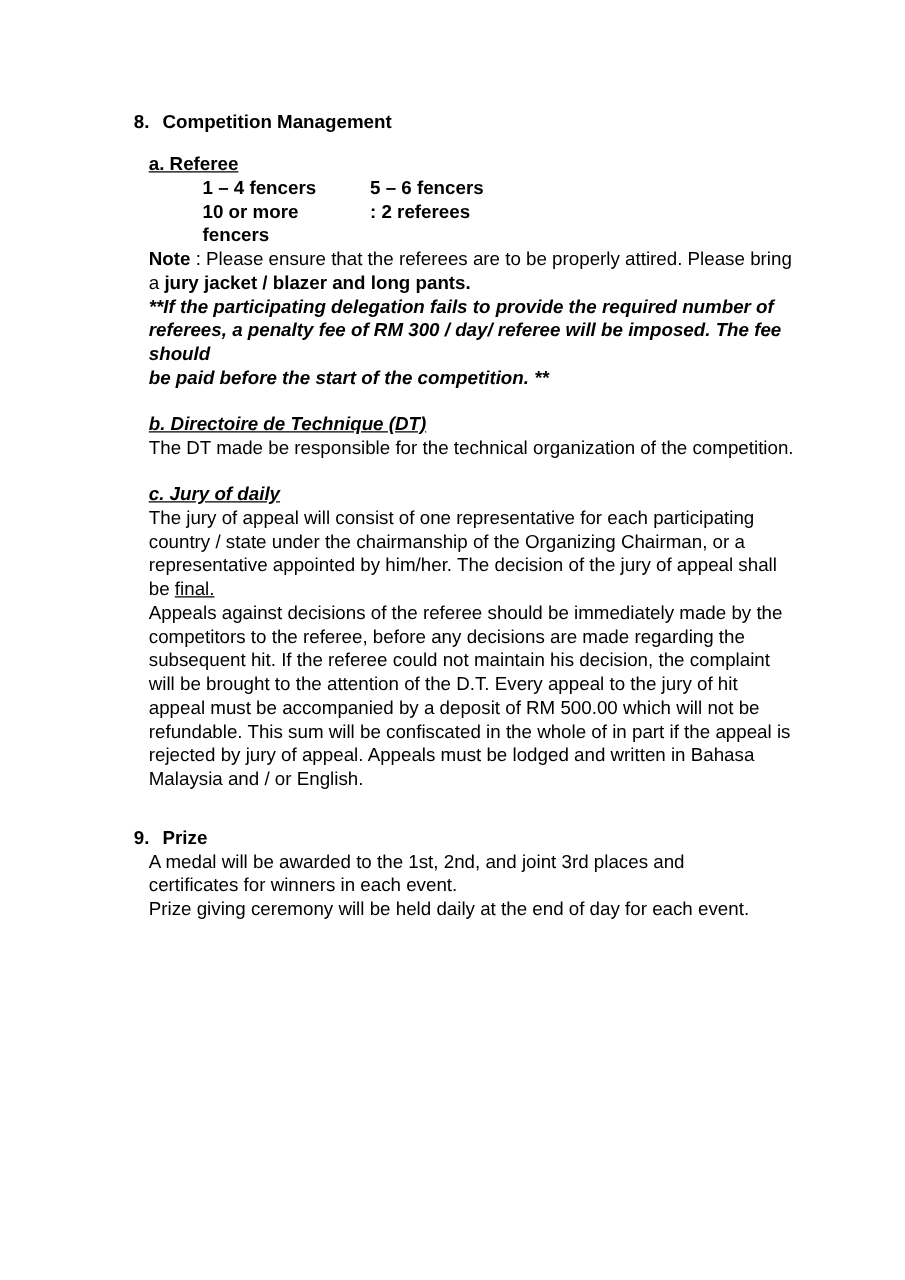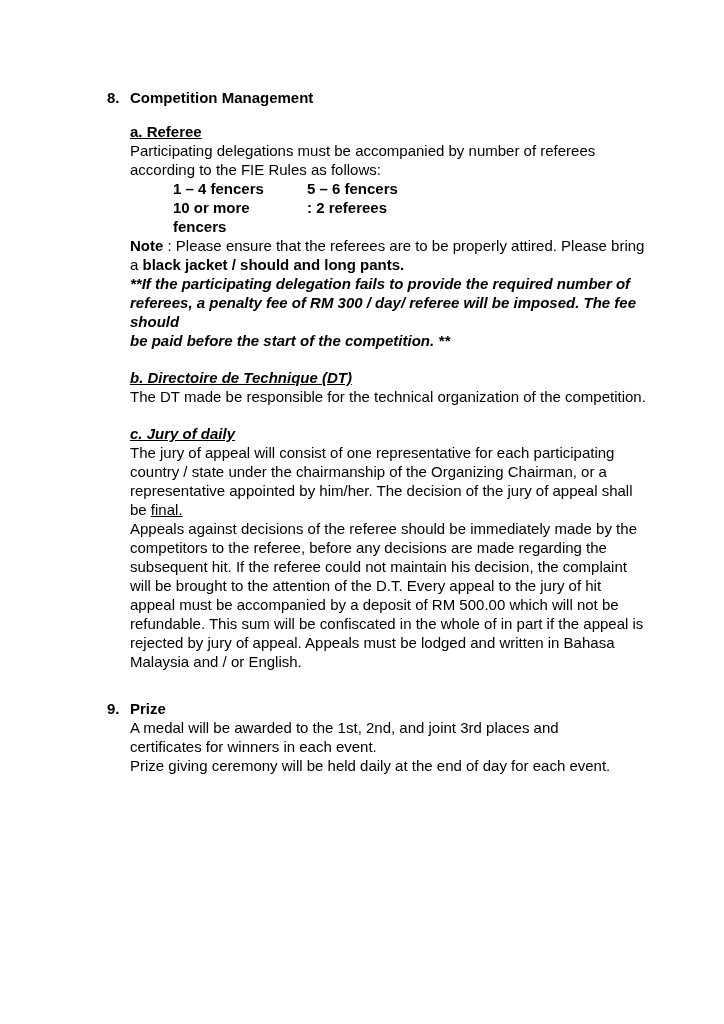--- a/index.html
+++ b/index.html
@@ -26,21 +26,21 @@
   }
   .numbered-heading {
     display: flex;
     font-weight: bold;
   }
   .numbered-heading .num {
     width: 23px;
     flex: 0 0 23px;
   }
   .sub {
-    margin-left: 23px;
+    margin-left: 12px;
   }
   .subheading {
     font-weight: bold;
   }
   .subheading .u {
     text-decoration: underline;
   }
   p.para {
     margin: 0;
     white-space: pre-wrap;
@@ -69,32 +69,30 @@
     <div class="numbered-heading">
       <span class="num">8.</span>
       <span class="htext">Competition Management</span>
     </div>
 
     <div class="sub">
 
       <div class="subheading mt15">
         <span class="u">a. Referee</span>
       </div>
-      <p class="para">Participating delegations must be accompanied by number of referees
-according to the FIE Rules as follows:</p>
 
       <div class="ref-table">
         <span>1 – 4 fencers</span>
         <span>5 – 6 fencers</span>
         <span>10 or more fencers</span>
         <span>: 2 referees</span>
       </div>
 
       <p class="para mt17"><span class="b">Note</span><span> : Please ensure that the referees are to be properly attired. Please bring
-a </span><span class="b">black jacket / should and long pants.</span></p>
+a </span><span class="b">jury jacket / blazer and long pants.</span></p>
 
       <p class="para bi mt19">**If the participating delegation fails to provide the required number of
 referees, a penalty fee of RM 300 / day/ referee will be imposed. The fee should
 be paid before the start of the competition. **</p>
 
       <div class="subheading mt18">
         <span class="u">b. Directoire de Technique (DT)</span>
       </div>
       <p class="para">The DT made be responsible for the technical organization of the competition.</p>
 

